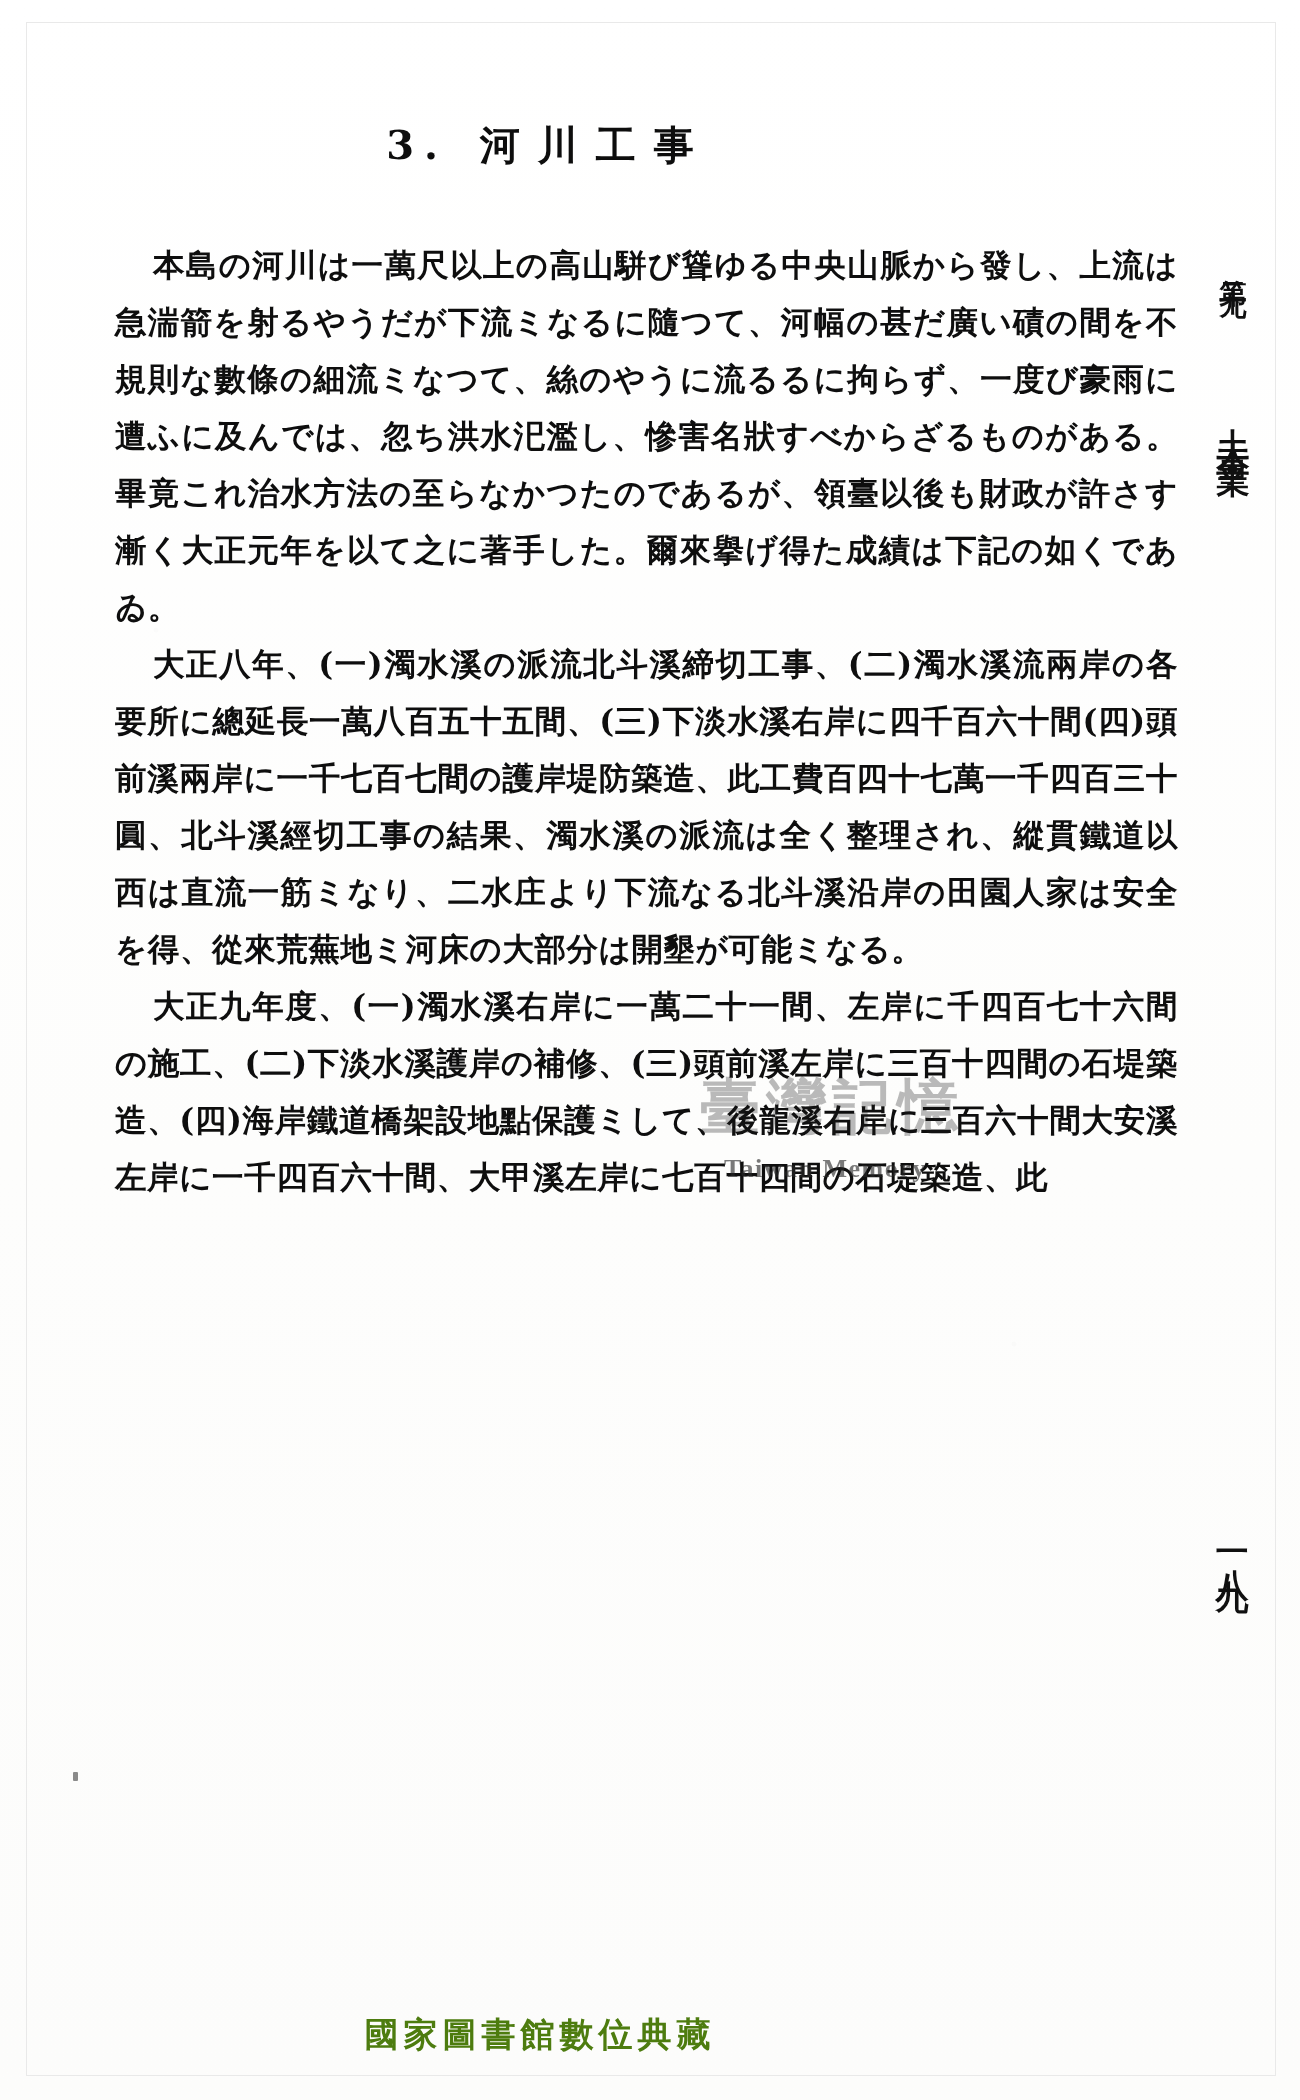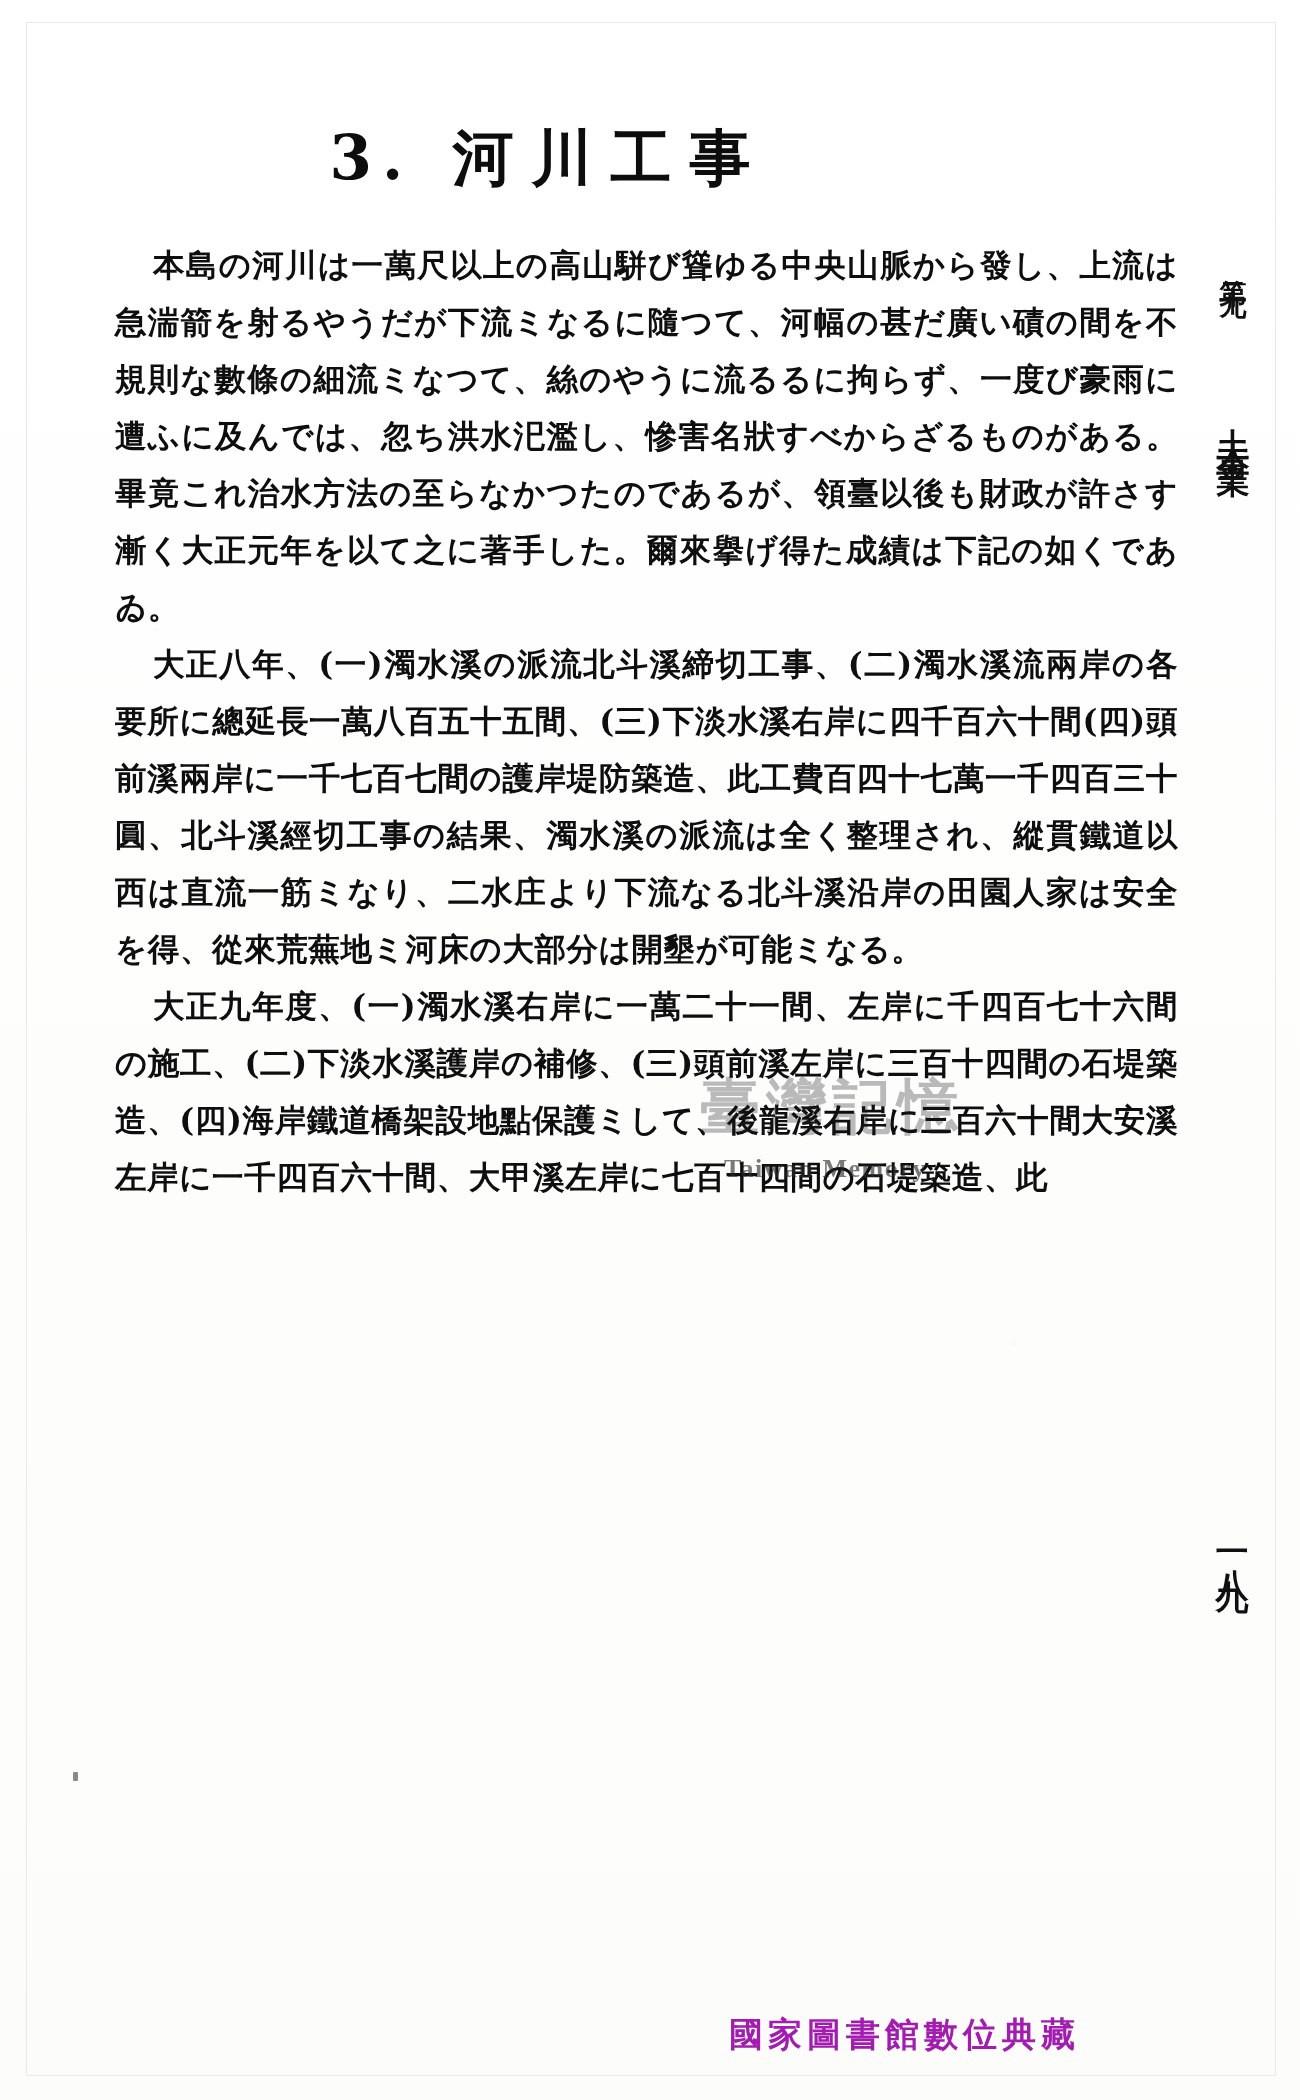--- a/index.html
+++ b/index.html
@@ -45,21 +45,21 @@
     pointer-events: none;
   }
 
   
   .title {
     position: absolute;
     top: 118px;
     left: 0;
     width: 1080px;
     text-align: center;
-    font-size: 61px;
+    font-size: 40px;
     font-weight: bold;
     letter-spacing: 18px;
     text-indent: 18px;
     color: #0d0d0d;
     font-family: "DejaVu Serif", "Liberation Serif", serif;
   }
   .title .num {
     letter-spacing: 10px;
   }
 
@@ -149,25 +149,25 @@
     letter-spacing: 1.5px;
     font-family: "Liberation Serif", serif;
   }
 
   
   .footer-mark {
     position: absolute;
     left: 0;
     top: 2012px;
     width: 1080px;
-    text-align: right;
+    text-align: center;
     font-size: 34px;
     font-weight: bold;
     letter-spacing: 5px;
-    color: #a21caf;
+    color: #4d7c0f;
   }
 
   
   .speck {
     position: absolute;
     width: 5px; height: 9px;
     background: #2c2c2c;
     opacity: 0.55;
     left: 73px;
     top: 1772px;

